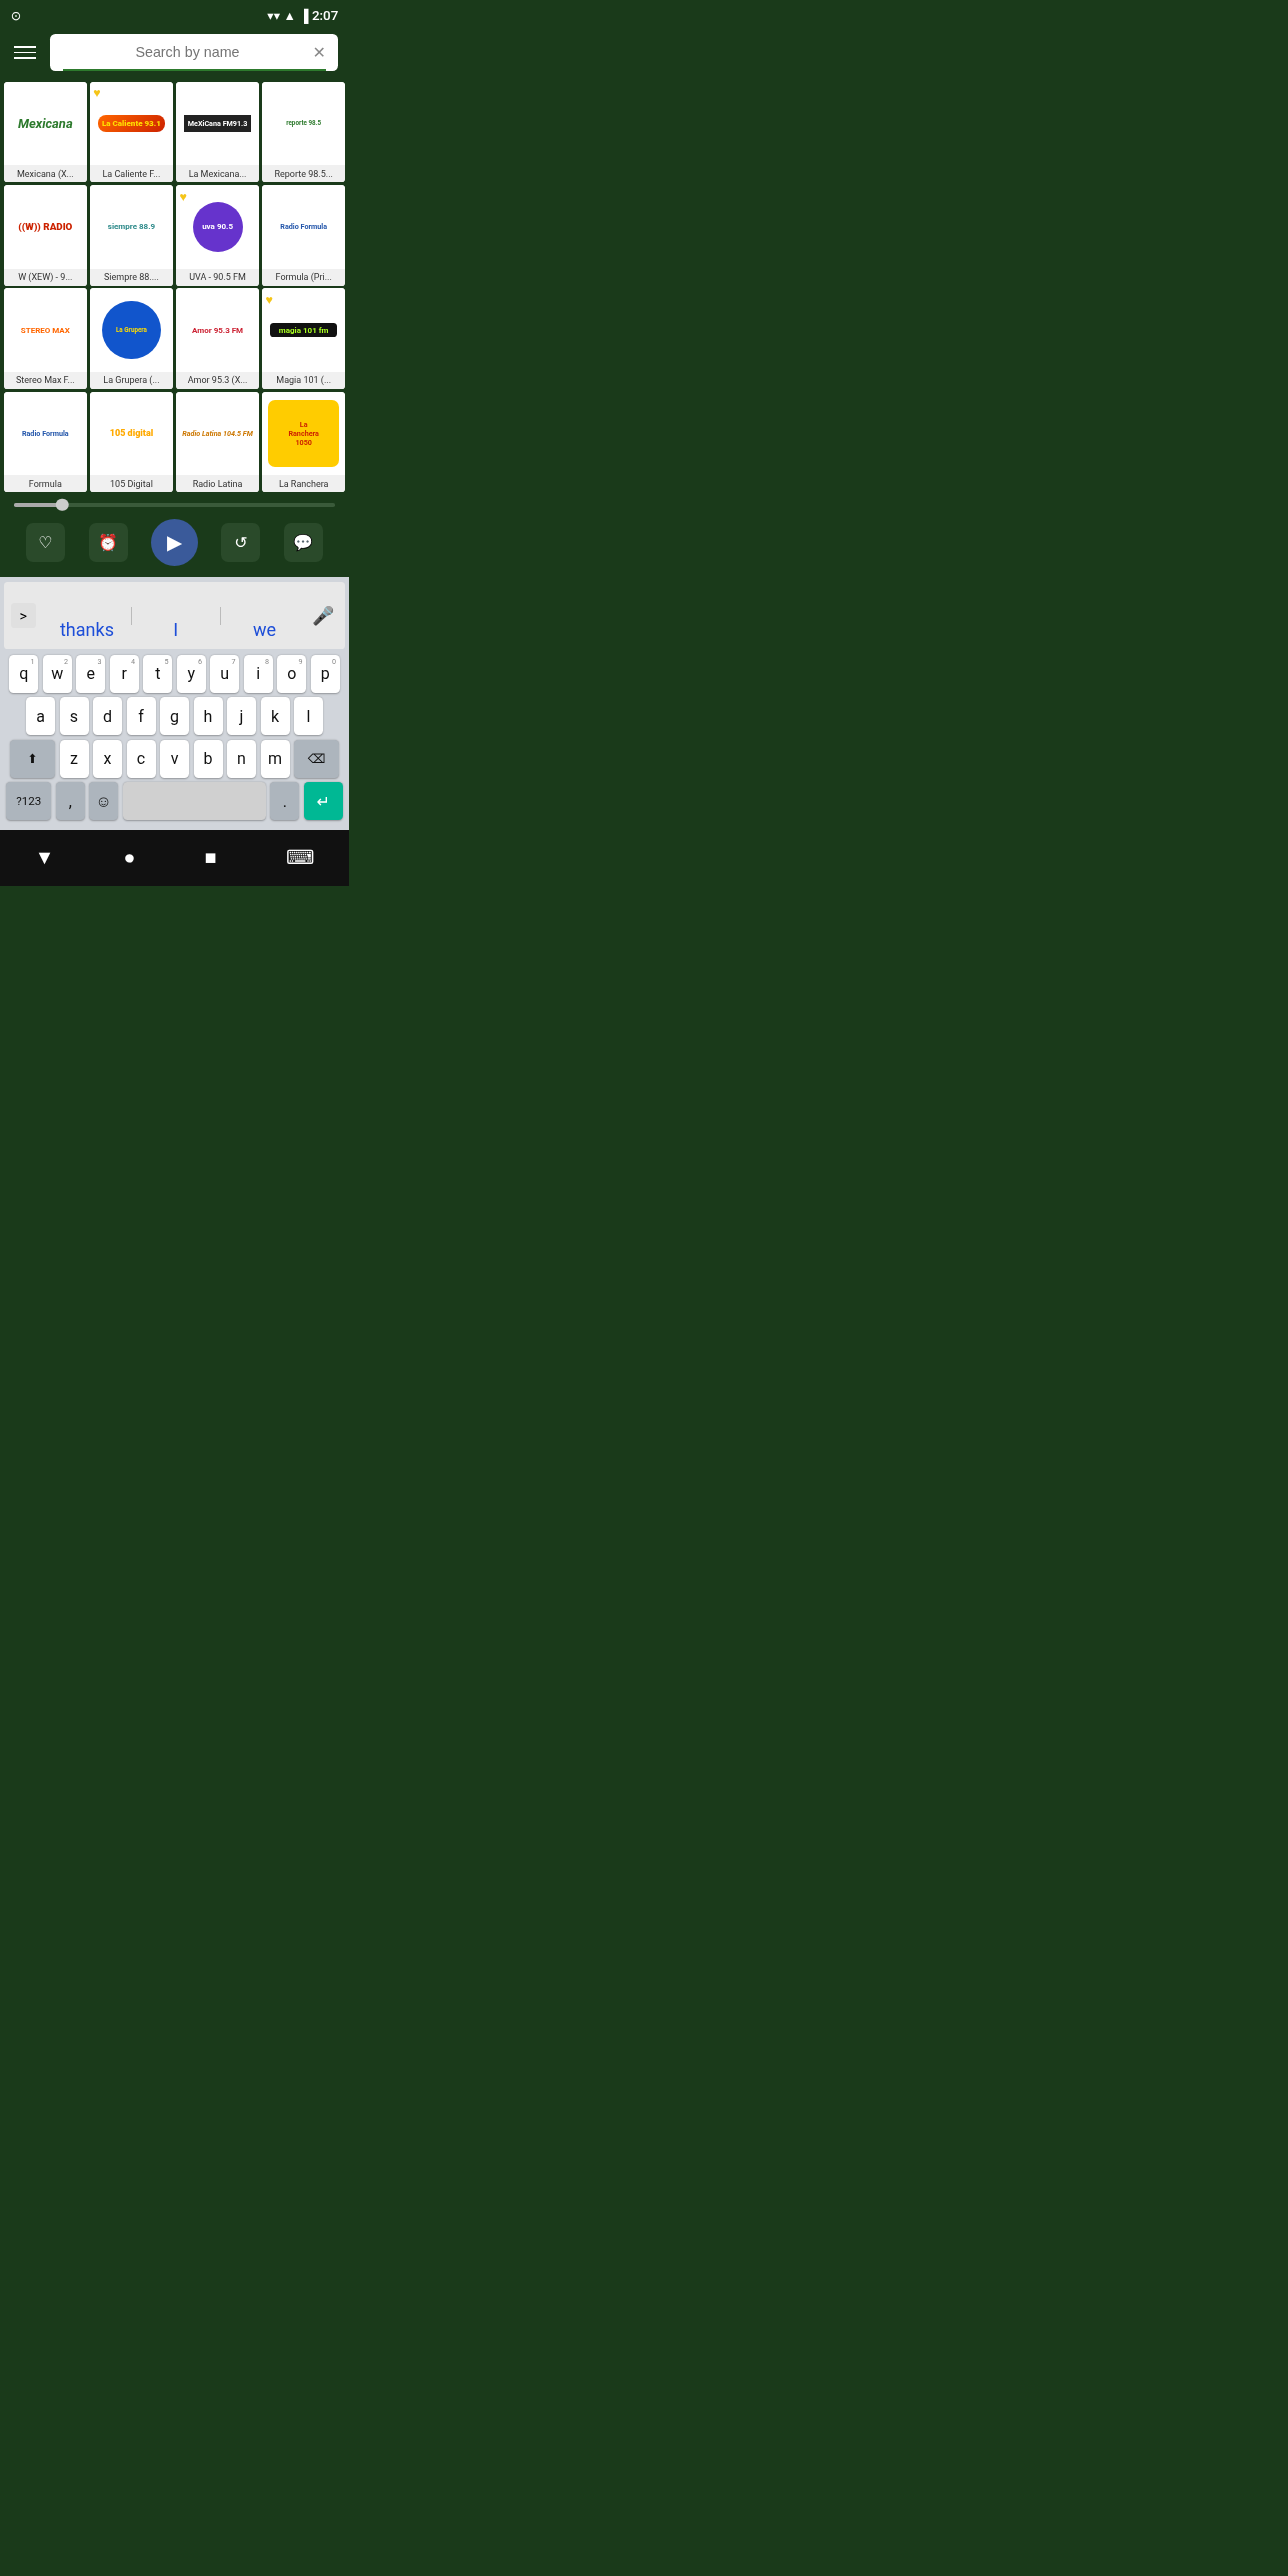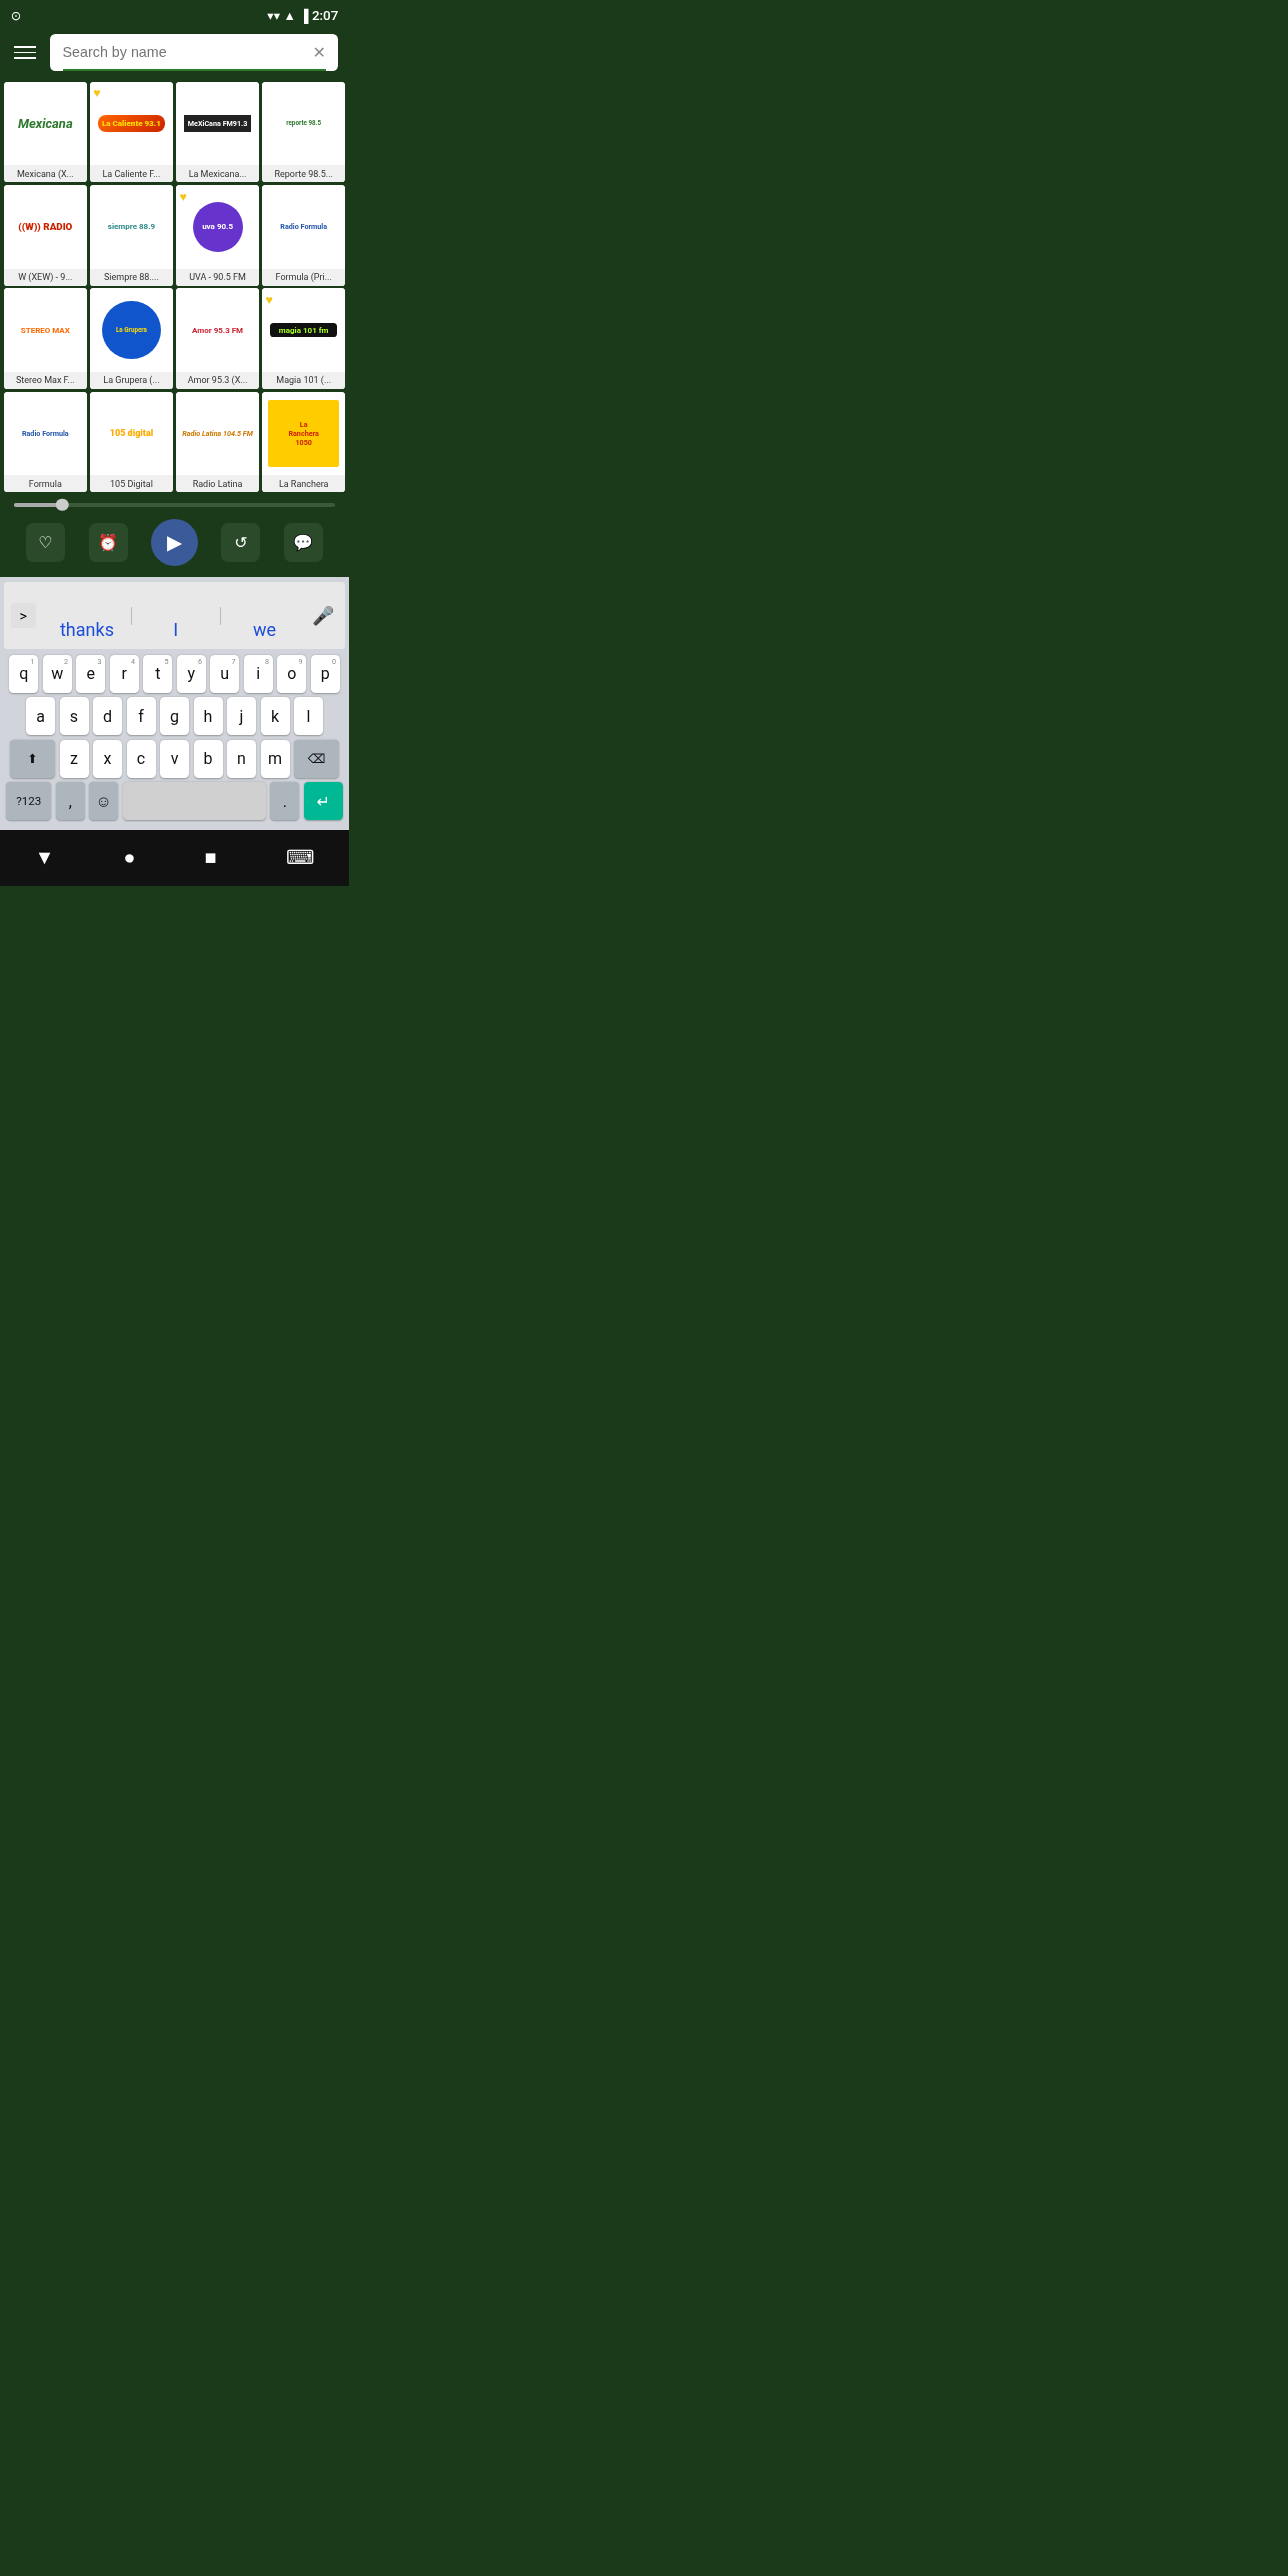--- a/index.html
+++ b/index.html
@@ -79,20 +79,21 @@
       height: 1.8px;
       background: #2d7a2d;
     }
     .search-input {
       flex: 1;
       border: none;
       outline: none;
       font-size: 14.3px;
       color: #aaa;
       background: transparent;
+      text-align: center;
     }
     .close-icon {
       color: #888;
       font-size: 16px;
       cursor: pointer;
     }
 
     
     .grid-container {
       background: #1a3a1a;
@@ -149,21 +150,21 @@
     .logo-siempre { color: #2d8a8a; font-size: 8px; font-weight: bold; }
     .logo-uva { background: #6633cc; color: white; border-radius: 50%; width: 60%; aspect-ratio: 1; display: flex; align-items: center; justify-content: center; font-size: 8px; font-weight: bold; }
     .logo-formula { color: #2255aa; font-size: 7.2px; font-weight: bold; }
     .logo-max { color: #ff6600; font-size: 8px; font-weight: bold; }
     .logo-grupera { background: #1155cc; color: #ffdd00; border-radius: 50%; width: 70%; aspect-ratio: 1; display: flex; align-items: center; justify-content: center; font-size: 6.3px; font-weight: bold; }
     .logo-amor { color: #cc2233; font-size: 8px; font-weight: bold; }
     .logo-magia { background: #111; color: #aaff22; font-size: 8px; font-weight: bold; width: 80%; text-align: center; border-radius: 3.6px; padding: 2.7px; }
     .logo-formula2 { color: #2255aa; font-size: 7.2px; font-weight: bold; }
     .logo-105 { color: #ffaa00; font-size: 9px; font-weight: 900; }
     .logo-latina { color: #cc7700; font-size: 7.2px; font-style: italic; font-weight: bold; }
-    .logo-ranchera { background: #ffcc00; color: #cc2200; font-size: 7.2px; font-weight: bold; border-radius: 2px; padding: 20px; width: 85%; text-align: center; }
+    .logo-ranchera { background: #ffcc00; color: #cc2200; font-size: 7.2px; font-weight: bold; border-radius: 7px; padding: 20px; width: 85%; text-align: center; }
 
     
     .player-bar {
       background: #1a3a1a;
       padding: 7.2px 14.3px 3.6px;
     }
     .progress-bar {
       width: 100%;
       height: 3.6px;
       background: #3a5a3a;

